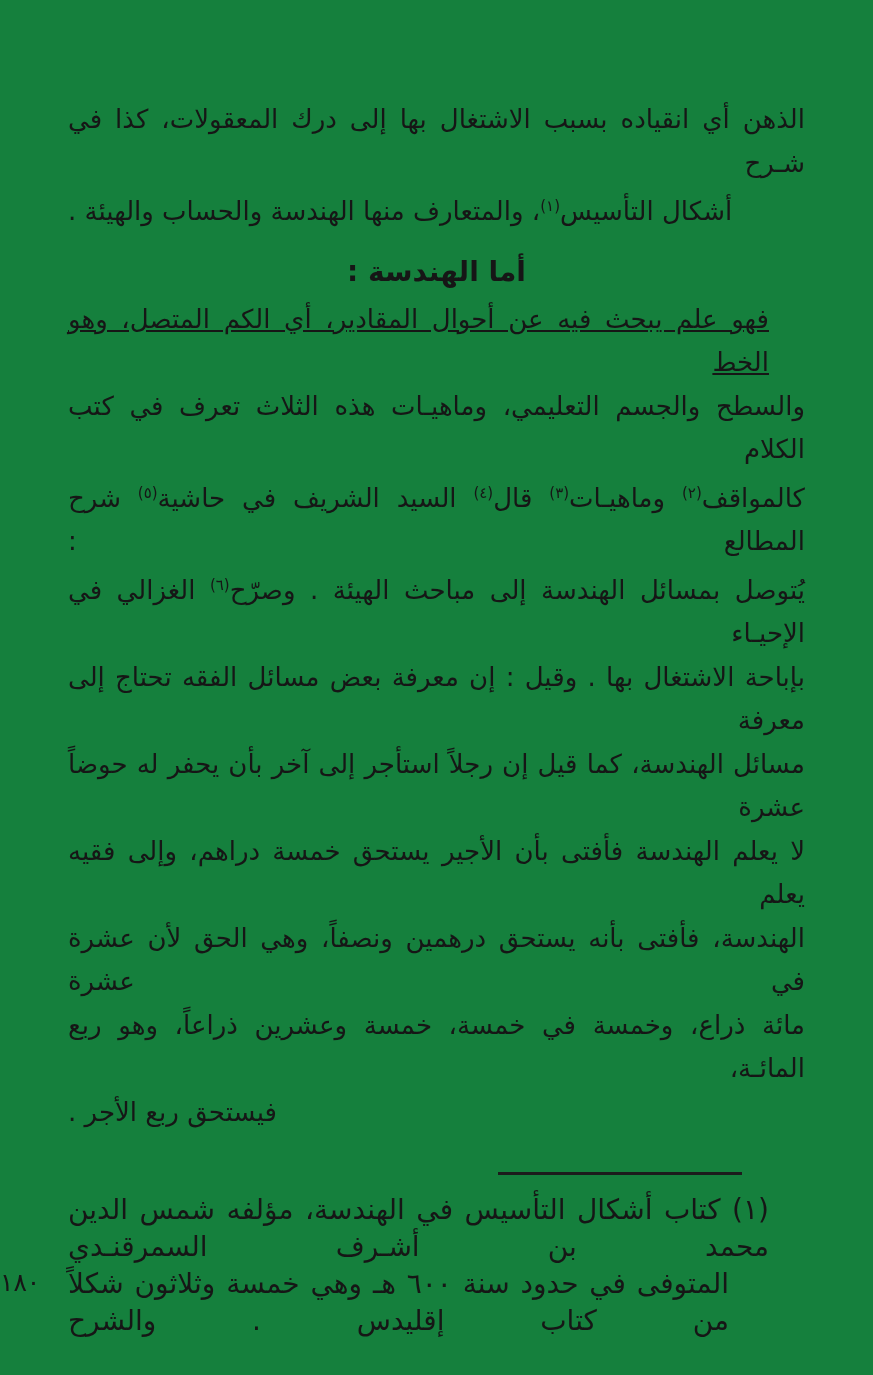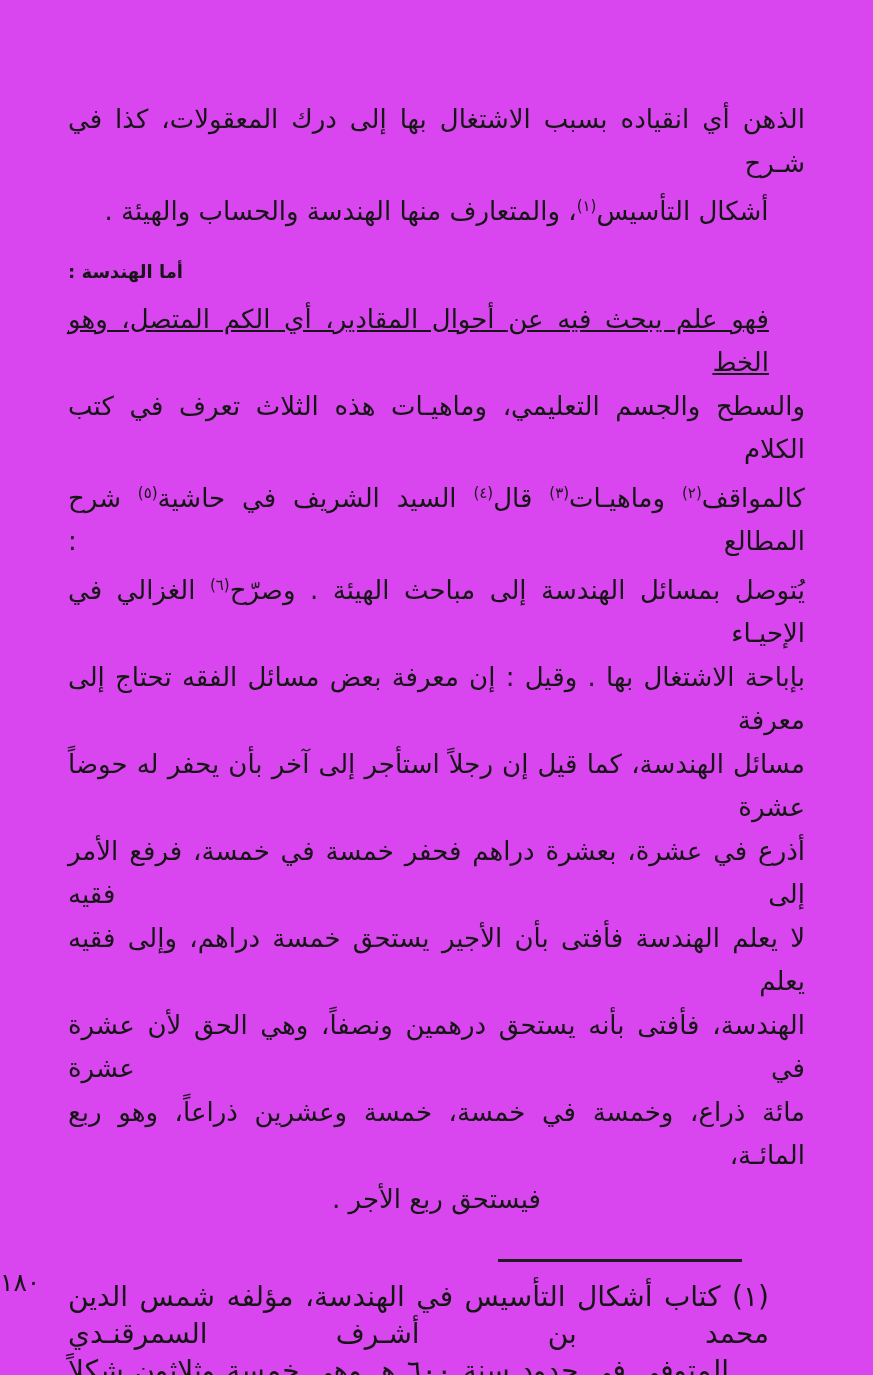--- a/index.html
+++ b/index.html
@@ -1,50 +1,50 @@
 <!DOCTYPE html>
 <html lang="ar" dir="rtl"><head>
 <meta charset="utf-8">
 <style>
   html,body{margin:0;padding:0;background:#e8e8e4;}
   .page{
     position:relative;
     width:873px;height:1375px;
     margin:0 auto;
-    background:#d946ef;
+    background:#15803d;
     direction:rtl;
     font-family:"DejaVu Sans", sans-serif;
     color:#161616;
     overflow:hidden;
     box-sizing:border-box;
   }
   .content{
     position:absolute;
     top:98px;right:68px;left:68px;
   }
   
   .m-line{
     font-size:26px;
     line-height:43.5px;
-    text-align:center;
+    text-align:left;
     white-space:nowrap;
   }
   .m-line.j{
     white-space:normal;
     text-align:justify;
     text-align-last:justify;
   }
   .m-line.ind{padding-right:36px;text-decoration:underline;}
   .heading{
-    font-size:18px;
+    font-size:28px;
     line-height:43px;
     font-weight:bold;
     margin-top:16px;
     margin-bottom:5px;
-    text-align:left;
+    text-align:center;
   }
   .sup{
     font-size:15px;
     vertical-align:9px;
     direction:ltr;
     unicode-bidi:isolate;
     letter-spacing:0;
   }
   
   .fn-sep{
@@ -96,21 +96,20 @@
 
       <div class="heading">أما الهندسة :</div>
 
       <div id="para2">
           <div class="m-line j ind"><span>فهو علم يبحث فيه عن أحوال المقادير، أي الكم المتصل، وهو الخط</span></div>
           <div class="m-line j"><span>والسطح والجسم التعليمي، وماهيـات هذه الثلاث تعرف في كتب الكلام</span></div>
           <div class="m-line j"><span>كالمواقف</span><span class="sup">(٢)</span><span> وماهيـات</span><span class="sup">(٣)</span><span> قال</span><span class="sup">(٤)</span><span> السيد الشريف في حاشية</span><span class="sup">(٥)</span><span> شرح المطالع :</span></div>
           <div class="m-line j"><span>يُتوصل بمسائل الهندسة إلى مباحث الهيئة . وصرّح</span><span class="sup">(٦)</span><span> الغزالي في الإحيـاء</span></div>
           <div class="m-line j"><span>بإباحة الاشتغال بها . وقيل : إن معرفة بعض مسائل الفقه تحتاج إلى معرفة</span></div>
           <div class="m-line j"><span>مسائل الهندسة، كما قيل إن رجلاً استأجر إلى آخر بأن يحفر له حوضاً عشرة</span></div>
-          <div class="m-line j"><span>أذرع في عشرة، بعشرة دراهم فحفر خمسة في خمسة، فرفع الأمر إلى فقيه</span></div>
           <div class="m-line j"><span>لا يعلم الهندسة فأفتى بأن الأجير يستحق خمسة دراهم، وإلى فقيه يعلم</span></div>
           <div class="m-line j"><span>الهندسة، فأفتى بأنه يستحق درهمين ونصفاً، وهي الحق لأن عشرة في عشرة</span></div>
           <div class="m-line j"><span>مائة ذراع، وخمسة في خمسة، خمسة وعشرين ذراعاً، وهو ربع المائـة،</span></div>
           <div class="m-line"><span>فيستحق ربع الأجر .</span></div>
         </div>
     </div>
 
     <hr class="fn-sep">
 
     <div class="footnotes" id="footnotes">

